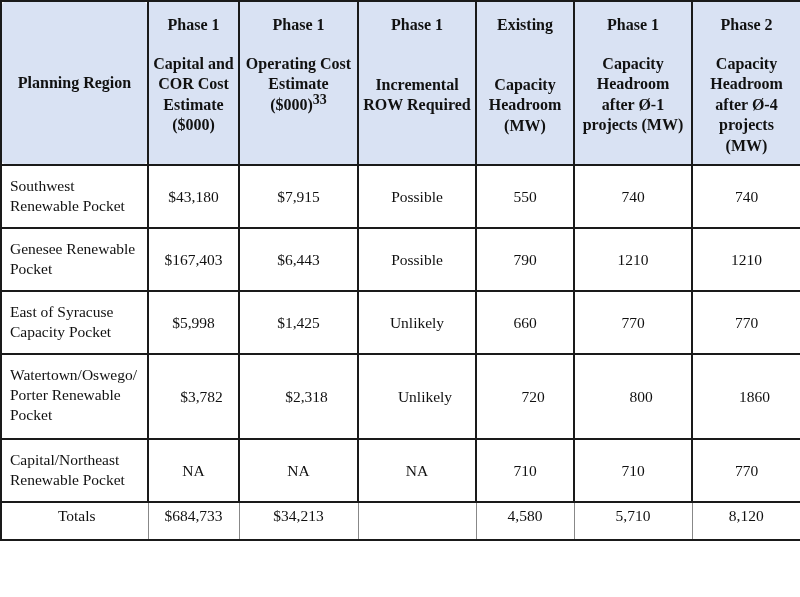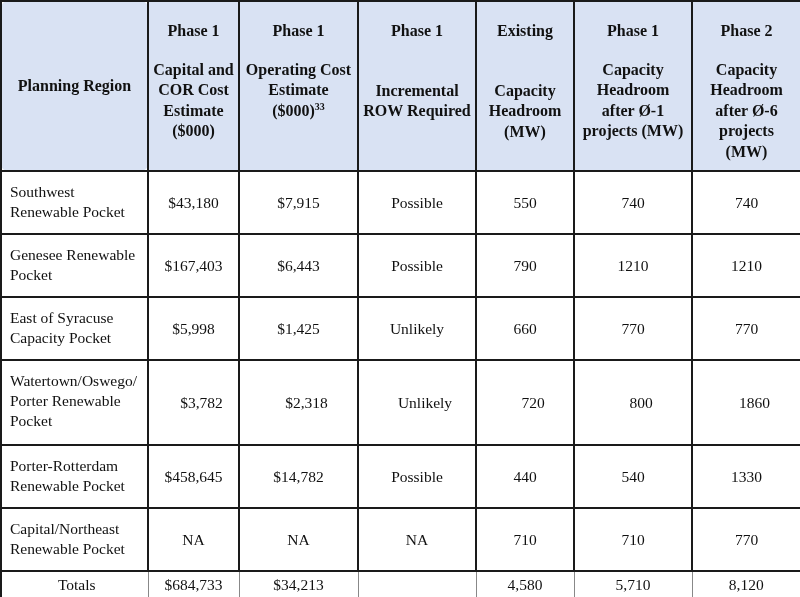--- a/index.html
+++ b/index.html
@@ -23,26 +23,26 @@
     padding: 0 4px;
   }
   thead th {
     background: #d9e2f3;
     font-weight: bold;
     font-size: 16px;
     line-height: 20.5px;
     text-align: center;
     vertical-align: top;
     height: 149px;
-    padding-top: 19px;
+    padding-top: 13px;
   }
   thead th.region-head { vertical-align: middle; padding-top: 0; border-radius: 7px; }
   .ph { display: block; margin-bottom: 18px; }
   .ph-gap-lg { margin-bottom: 39px; }
-  sup { font-size: 10px; line-height: 0; }
+  sup { font-size: 14px; line-height: 0; }
   tbody td {
     font-size: 15.5px;
     line-height: 20px;
     text-align: center;
     vertical-align: middle;
     height: 51px;
   }
   tbody td.region {
     text-align: left;
     vertical-align: top;
@@ -94,21 +94,21 @@
       <th>
         <span class="ph ph-gap-lg">Existing</span>
         <span>Capacity Headroom (MW)</span>
       </th>
       <th>
         <span class="ph">Phase 1</span>
         <span>Capacity Headroom after Ø-1 projects (MW)</span>
       </th>
       <th>
         <span class="ph">Phase 2</span>
-        <span>Capacity Headroom after Ø-6 projects (MW)</span>
+        <span>Capacity Headroom after Ø-4 projects (MW)</span>
       </th>
     </tr>
   </thead>
   <tbody>
     <tr>
       <td class="region">Southwest Renewable Pocket</td>
       <td class="num">$43,180</td>
       <td class="num">$7,915</td>
       <td class="num">Possible</td>
       <td class="num">550</td>
@@ -136,29 +136,20 @@
     <tr class="tall">
       <td class="region">Watertown/Oswego/ Porter Renewable Pocket</td>
       <td class="num">$3,782</td>
       <td class="num">$2,318</td>
       <td class="num">Unlikely</td>
       <td class="num">720</td>
       <td class="num">800</td>
       <td class="num">1860</td>
     </tr>
     <tr>
-      <td class="region">Porter-Rotterdam Renewable Pocket</td>
-      <td class="num">$458,645</td>
-      <td class="num">$14,782</td>
-      <td class="num">Possible</td>
-      <td class="num">440</td>
-      <td class="num">540</td>
-      <td class="num">1330</td>
-    </tr>
-    <tr>
       <td class="region">Capital/Northeast Renewable Pocket</td>
       <td class="num">NA</td>
       <td class="num">NA</td>
       <td class="num">NA</td>
       <td class="num">710</td>
       <td class="num">710</td>
       <td class="num">770</td>
     </tr>
     <tr class="totals">
       <td class="region">Totals</td>

